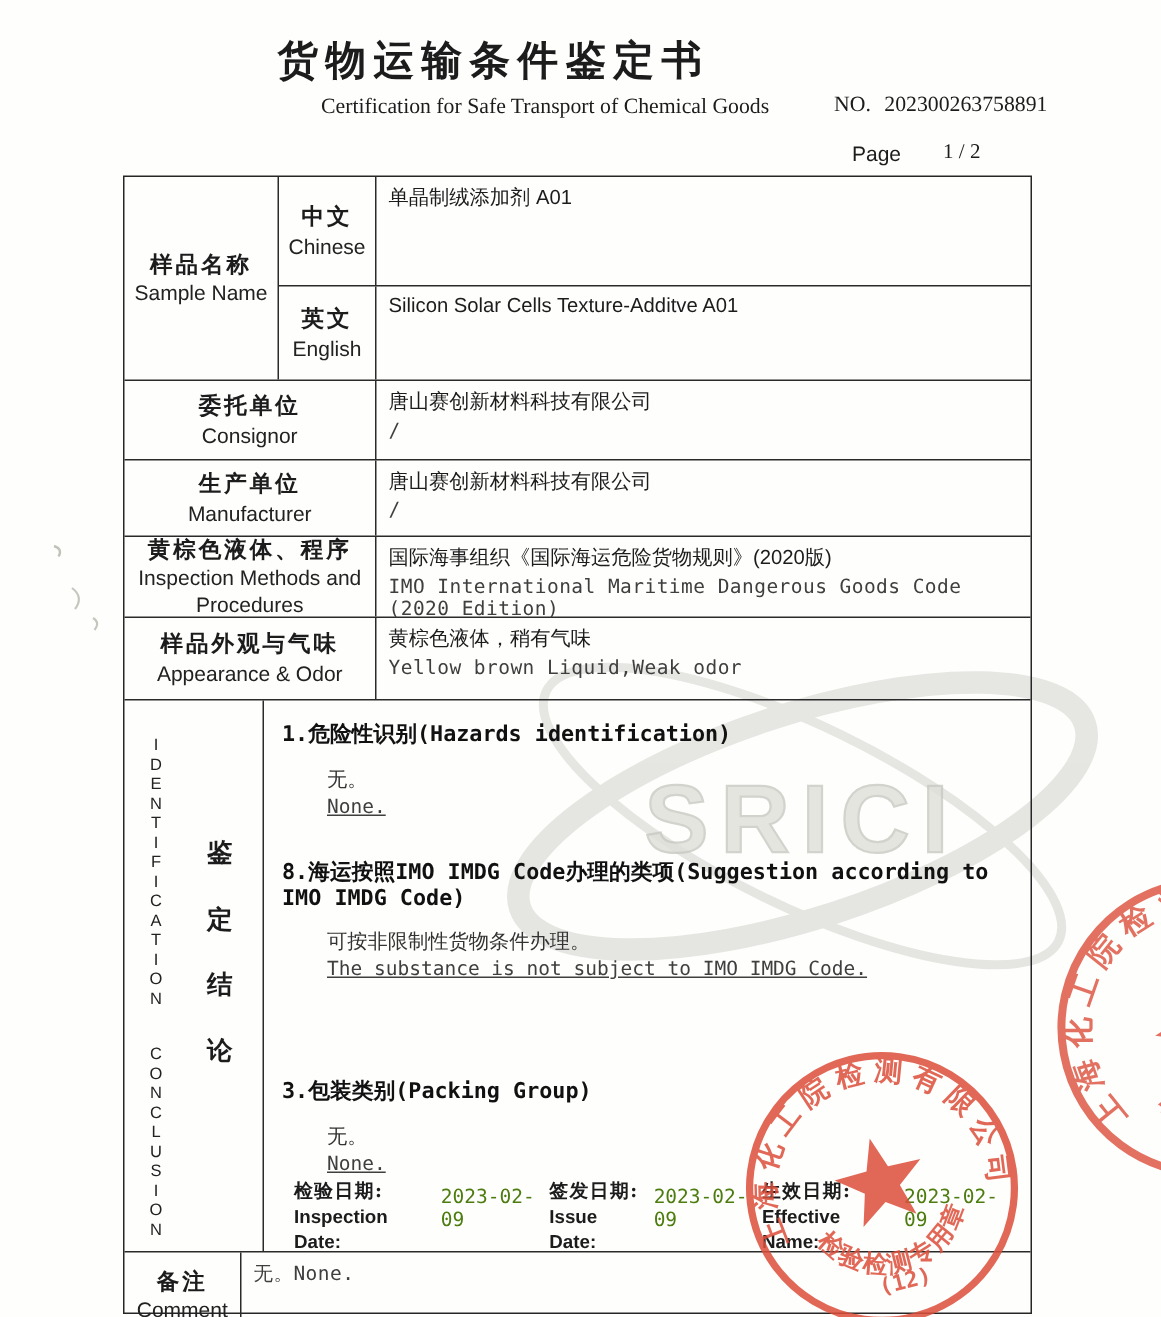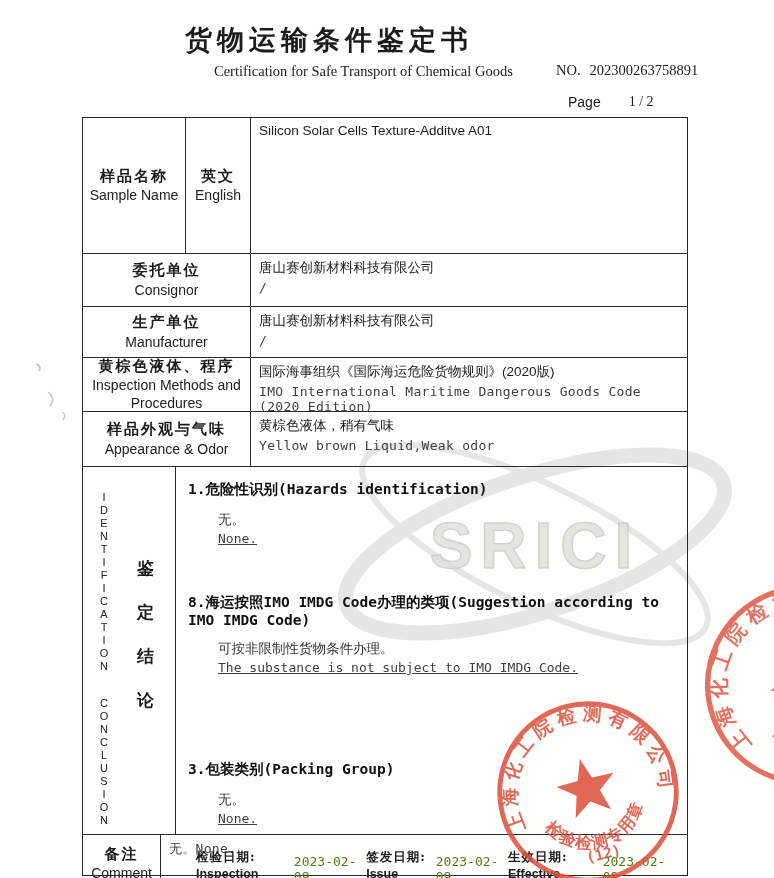--- a/index.html
+++ b/index.html
@@ -85,21 +85,21 @@
     font-size: 11px; letter-spacing: 1px; color: #222;
   }
   .vert-cn {
     position: absolute; left: 52px; top: 78px;
     writing-mode: vertical-rl; text-orientation: upright;
     font-family: "DejaVu Serif", serif; font-weight: 600;
     font-size: 17px; letter-spacing: 44px;
   }
   .concl-body {
     flex: 1; display: flex; flex-direction: column;
-    padding: 13px 6px 10px 12px; position: relative; gap: 21px;
+    padding: 13px 6px 10px 12px; position: relative;
   }
   .citem .heading { font-family: "DejaVu Sans Mono", monospace; font-weight: bold; font-size: 14.5px; color: #111; }
   .citem .body { margin: 12px 0 0 30px; line-height: 1.4; }
   .citem .b-cn { font-size: 13.5px; color: #333; }
   .citem .b-en { font-family: "DejaVu Sans Mono", monospace; font-size: 13px; color: #3f3f3f; text-decoration: underline; }
   .citem.i2 { margin-top: 24px; }
   .citem.i3 { margin-top: 62px; }
 
   .dates-row {
     margin-top: auto; display: flex; align-items: center;
@@ -152,20 +152,29 @@
 </div>
 
 <div class="cert-table">
 
   <div class="trow r-sample">
     <div class="lbl lbl-main cell-b">
       <span class="cn">样品名称</span>
       <span class="en">Sample Name</span>
     </div>
     <div class="sub-col">
+      <div class="sub-row first">
+        <div class="lbl sub-lbl cell-b">
+          <span class="cn">中文</span>
+          <span class="en">Chinese</span>
+        </div>
+        <div class="val">
+          <div class="val-cn">单晶制绒添加剂 A01</div>
+        </div>
+      </div>
       <div class="sub-row">
         <div class="lbl sub-lbl cell-b">
           <span class="cn">英文</span>
           <span class="en">English</span>
         </div>
         <div class="val">
           <div class="val-cn">Silicon Solar Cells Texture-Additve A01</div>
         </div>
       </div>
     </div>

